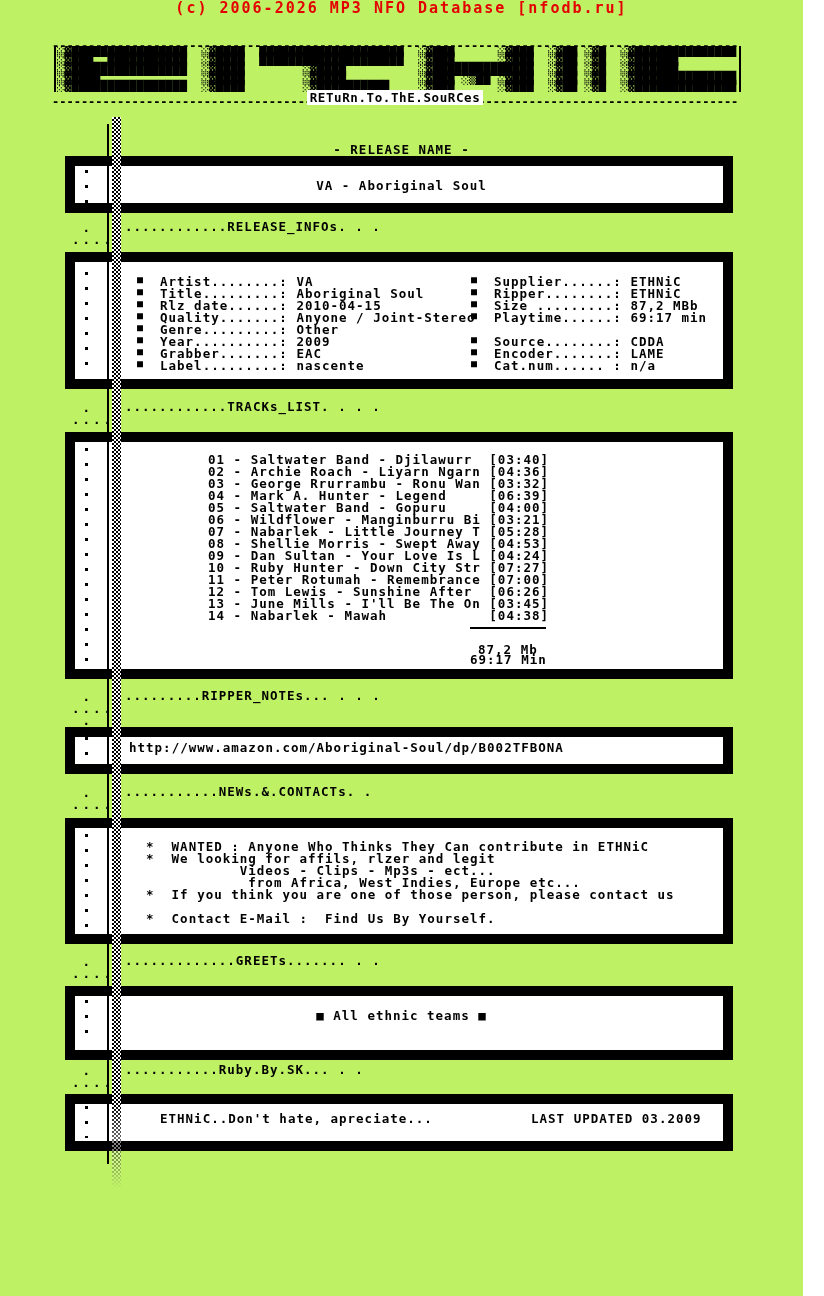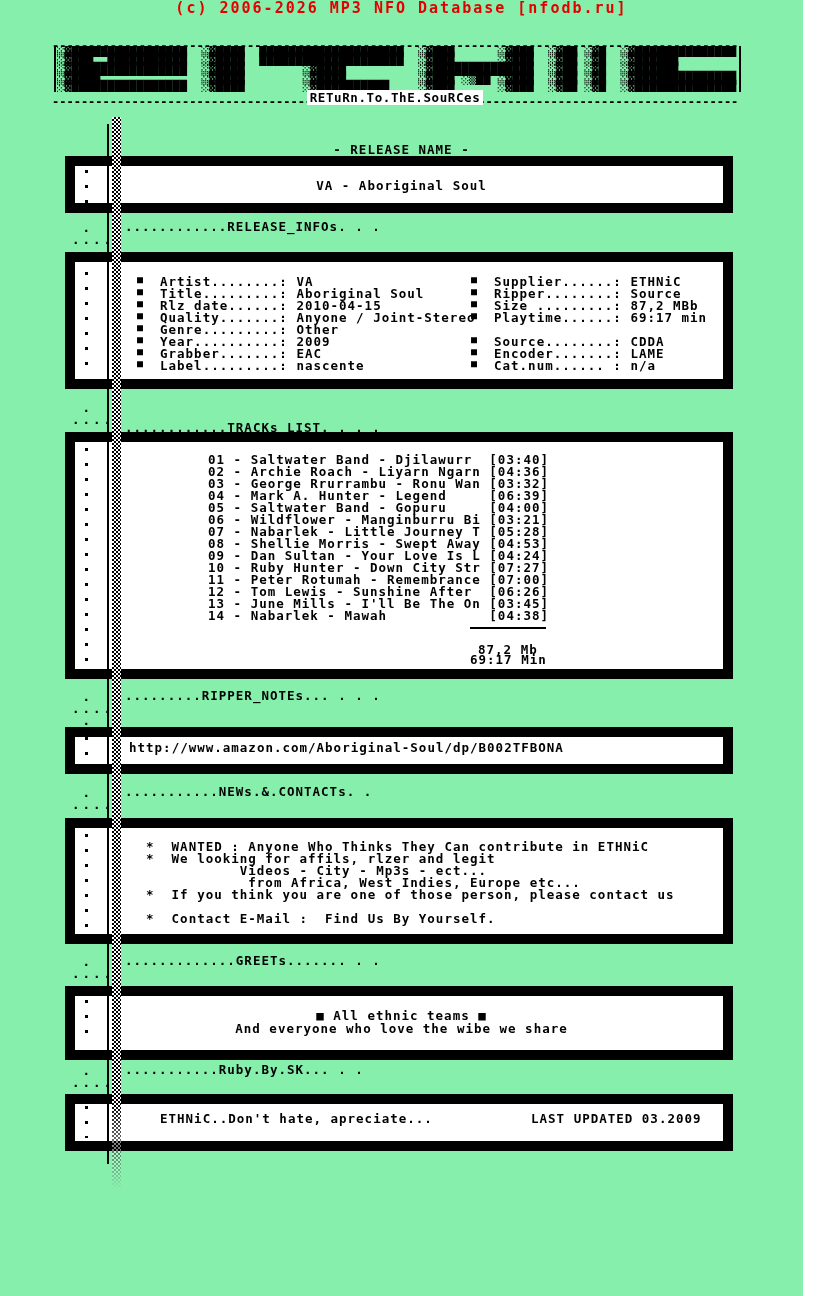--- a/index.html
+++ b/index.html
@@ -1,16 +1,16 @@
 <!DOCTYPE html>
 <html><head>
 <meta charset="utf-8">
 <style>
   html,body{margin:0;padding:0;background:#ffffff;}
-  .page{position:relative;width:803px;height:1296px;background:#86efac;overflow:hidden;
+  .page{position:relative;width:803px;height:1296px;background:#bef264;overflow:hidden;
         font-family:"DejaVu Sans Mono",monospace;color:#000;}
   .t{position:absolute;font:bold 12.5px "DejaVu Sans Mono",monospace;letter-spacing:1px;
      white-space:pre;line-height:12px;}
   .center{left:0;right:0;text-align:center;}
   
   .copyright{top:2px;font-size:15px;letter-spacing:2px;}
   
   .logo{position:absolute;left:52px;top:40px;width:686px;}
   .dashline{position:absolute;left:0;width:686px;overflow:hidden;font:bold 12px "DejaVu Sans Mono",monospace;
             white-space:pre;line-height:12px;}
@@ -80,35 +80,35 @@
       <div class="row"><span class="sq">■</span><span>Rlz date......: 2010-04-15</span></div>
       <div class="row"><span class="sq">■</span><span>Quality.......: Anyone / Joint-Stereo</span></div>
       <div class="row"><span class="sq">■</span><span>Genre.........: Other</span></div>
       <div class="row"><span class="sq">■</span><span>Year..........: 2009</span></div>
       <div class="row"><span class="sq">■</span><span>Grabber.......: EAC</span></div>
       <div class="row"><span class="sq">■</span><span>Label.........: nascente</span></div>
     </div>
   <div class="rows" style="left:471px;top:274px;">
 
   <div class="row"><span class="sq">■</span><span>Supplier......: ETHNiC</span></div>
-      <div class="row"><span class="sq">■</span><span>Ripper........: Source</span></div>
+      <div class="row"><span class="sq">■</span><span>Ripper........: ETHNiC</span></div>
       <div class="row"><span class="sq">■</span><span>Size .........: 87,2 MBb</span></div>
       <div class="row"><span class="sq">■</span><span>Playtime......: 69:17 min</span></div>
     </div>
   <div class="rows" style="left:471px;top:334px;">
 
   <div class="row"><span class="sq">■</span><span>Source........: CDDA</span></div>
       <div class="row"><span class="sq">■</span><span>Encoder.......: LAME</span></div>
       <div class="row"><span class="sq">■</span><span>Cat.num...... : n/a</span></div>
     </div>
 
   <pre class="t sidedots" style="top:389px;"> .
 ....
  .</pre>
-  <div class="t" style="left:125px;top:422px;">............TRACKs_LIST. . . .</div>
+  <div class="t" style="left:125px;top:401px;">............TRACKs_LIST. . . .</div>
 
   <div class="box" style="top:432px;height:247px;"></div>
   <div class="dotcol" style="top:448px;height:216px;"></div>
   <div class="rows" style="left:208px;top:452px;">
 
   <div class="row"><span>01 - Saltwater Band - Djilawurr  [03:40]</span></div>
       <div class="row"><span>02 - Archie Roach - Liyarn Ngarn [04:36]</span></div>
       <div class="row"><span>03 - George Rrurrambu - Ronu Wan [03:32]</span></div>
       <div class="row"><span>04 - Mark A. Hunter - Legend     [06:39]</span></div>
       <div class="row"><span>05 - Saltwater Band - Gopuru     [04:00]</span></div>
@@ -139,36 +139,35 @@
 ....
  .</pre>
   <div class="t" style="left:125px;top:786px;">...........NEWs.&amp;.CONTACTs. .</div>
 
   <div class="box" style="top:818px;height:126px;"></div>
   <div class="dotcol" style="top:834px;height:96px;"></div>
   <div class="rows" style="left:146px;top:839px;">
 
   <div class="row"><span>*  WANTED : Anyone Who Thinks They Can contribute in ETHNiC</span></div>
       <div class="row"><span>*  We looking for affils, rlzer and legit</span></div>
-      <div class="row"><span>           Videos - City - Mp3s - ect...</span></div>
+      <div class="row"><span>           Videos - Clips - Mp3s - ect...</span></div>
       <div class="row"><span>            from Africa, West Indies, Europe etc...</span></div>
       <div class="row"><span>*  If you think you are one of those person, please contact us</span></div>
       <div class="row"><span></span></div>
       <div class="row"><span>*  Contact E-Mail :  Find Us By Yourself.</span></div>
     </div>
 
   <pre class="t sidedots" style="top:943px;"> .
 ....
  .</pre>
   <div class="t" style="left:125px;top:955px;">.............GREETs....... . .</div>
 
   <div class="box" style="top:986px;height:74px;"></div>
   <div class="dotcol" style="top:1000px;height:44px;"></div>
   <div class="t center z4" style="top:1010px;">■ All ethnic teams ■</div>
-  <div class="t center z4" style="top:1023px;">And everyone who love the wibe we share</div>
 
   <pre class="t sidedots" style="top:1052px;"> .
 ....
  .</pre>
   <div class="t" style="left:125px;top:1064px;">...........Ruby.By.SK... . .</div>
 
   <div class="box" style="top:1094px;height:57px;"></div>
   <div class="dotcol" style="top:1106px;height:32px;"></div>
   <div class="t z4" style="left:160px;top:1113px;">ETHNiC..Don't hate, apreciate...</div>
   <div class="t z4" style="left:531px;top:1113px;">LAST UPDATED 03.2009</div>

